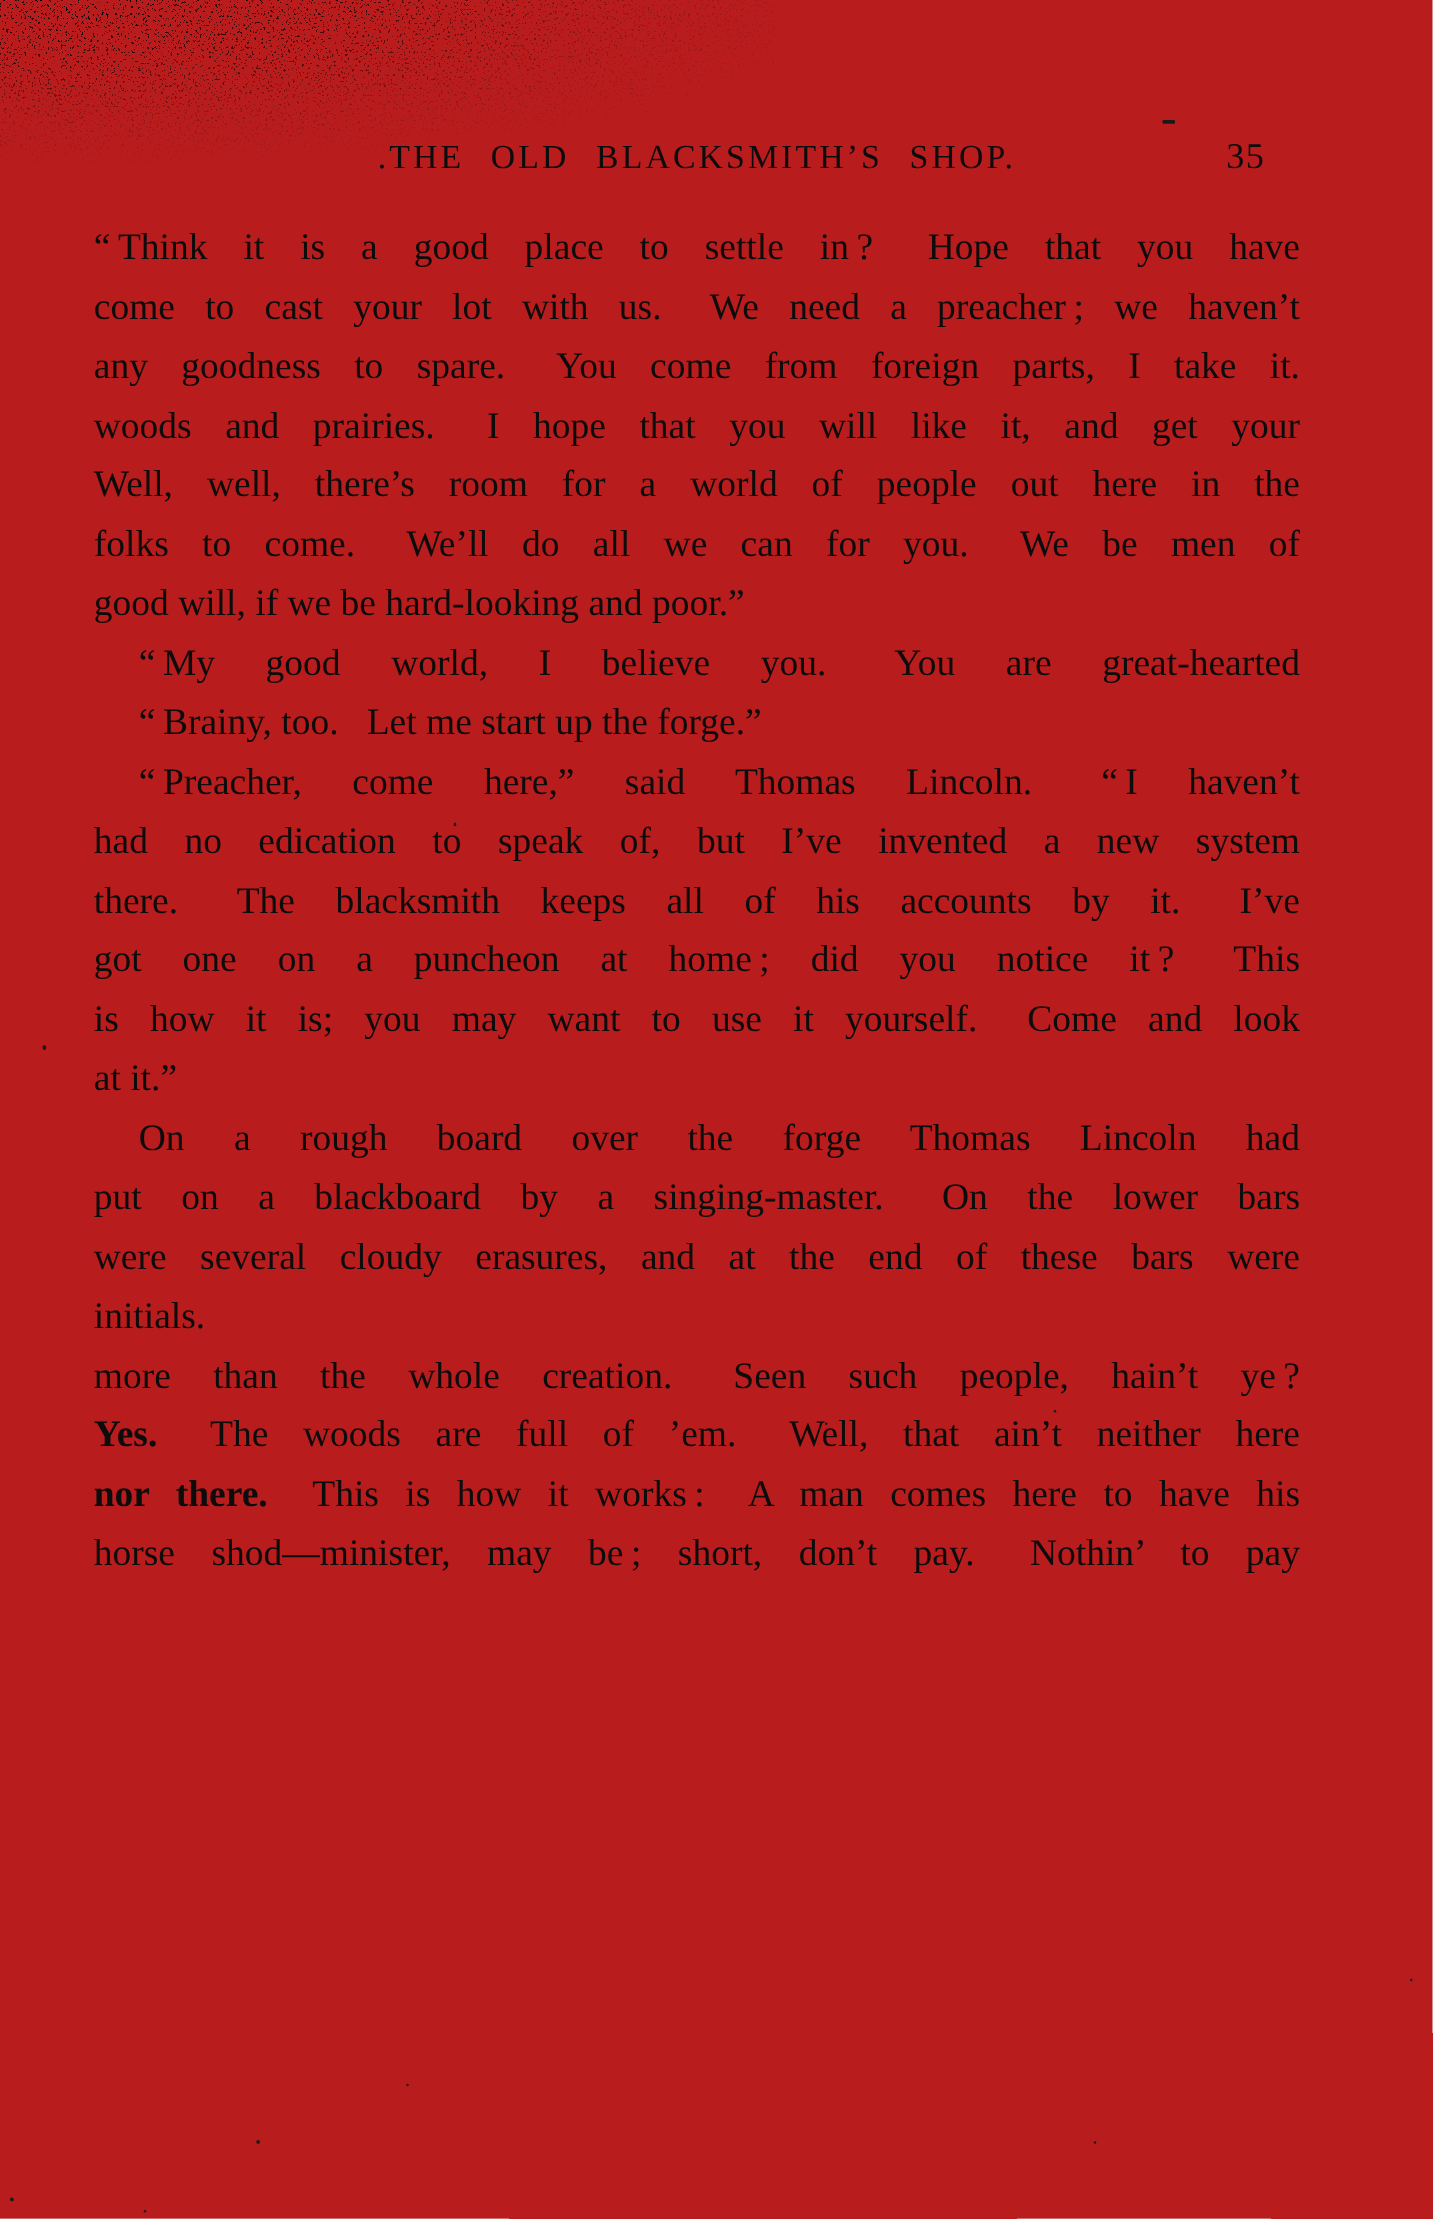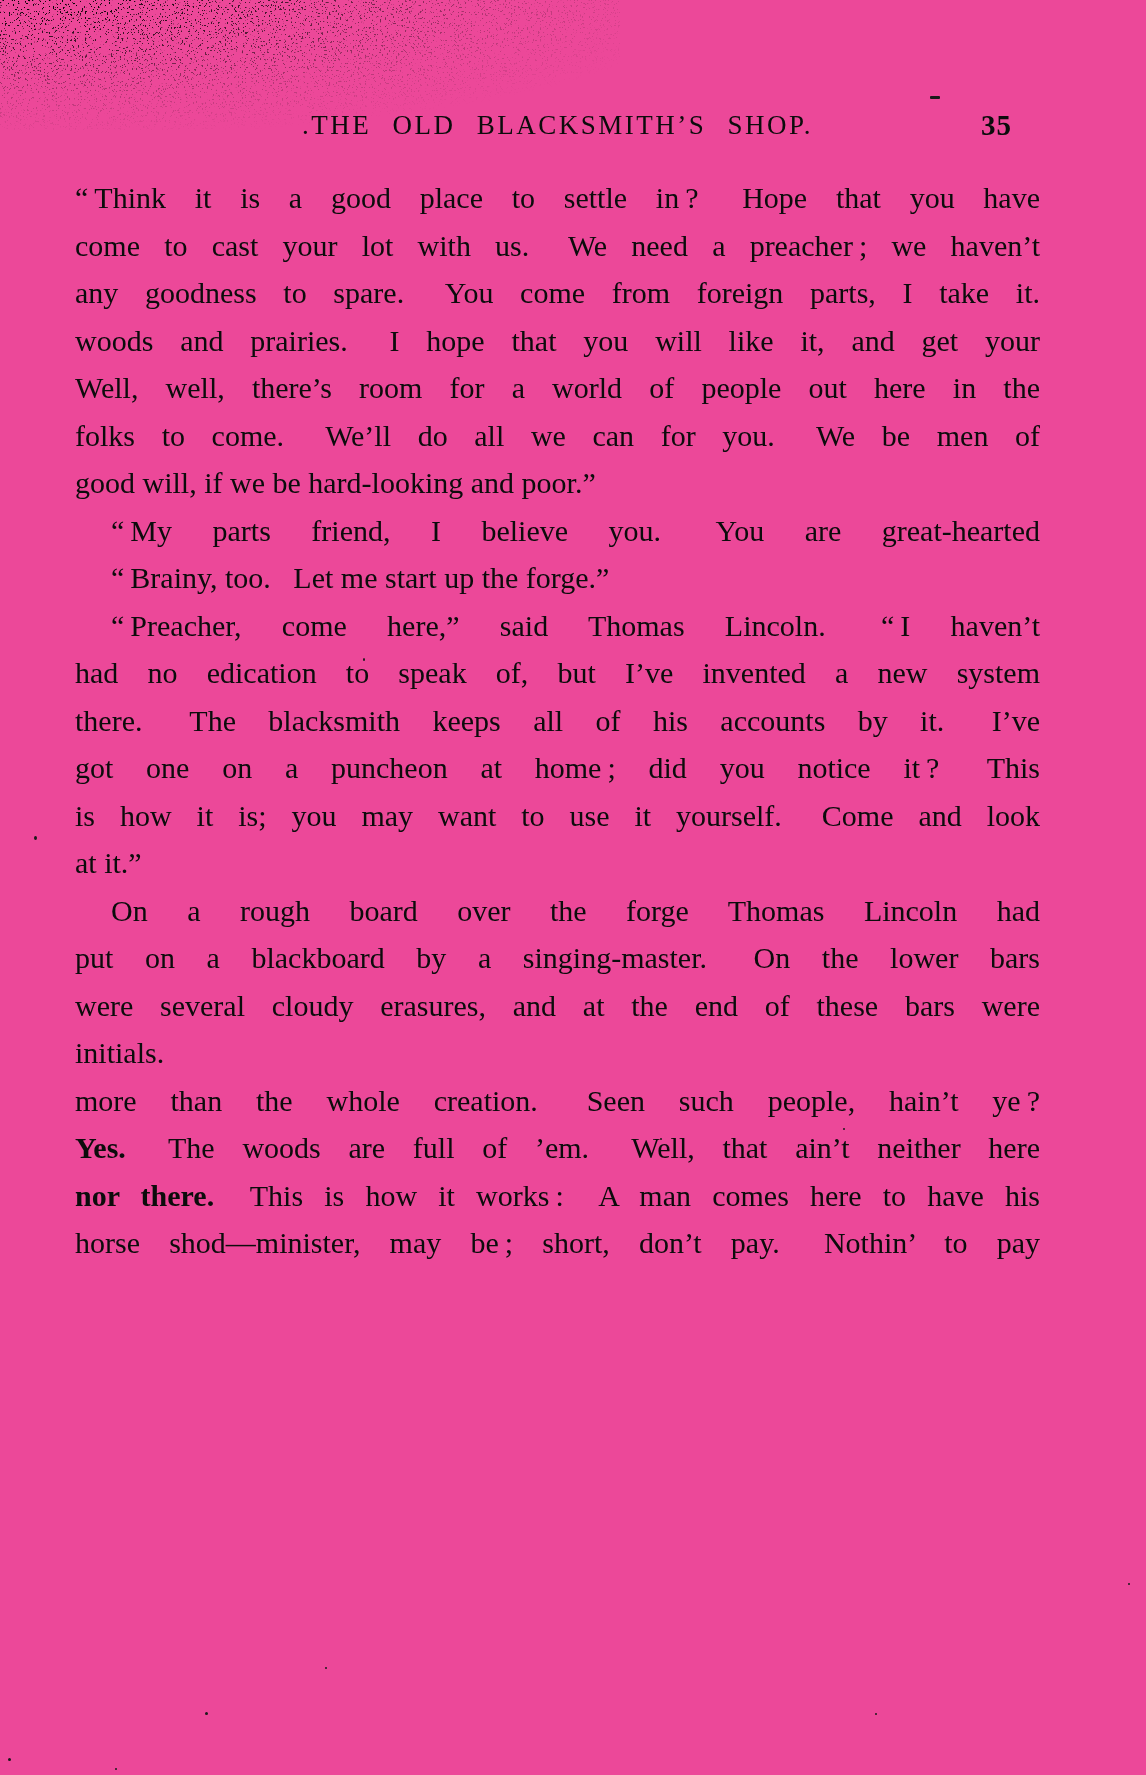--- a/index.html
+++ b/index.html
@@ -1,36 +1,36 @@
 <!DOCTYPE html>
 <html><head>
 <meta charset="utf-8">
 <style>
   html,body{margin:0;padding:0;background:#e8e8e8;}
   .page{
     position:relative;
     width:1146px;height:1775px;
-    background:#ec4899;
+    background:#b91c1c;
     overflow:hidden;
     font-family:"Liberation Serif", serif;
     color:#0c0c0c;
   }
   .header-row{
     position:absolute;top:110px;left:75px;width:965px;height:40px;
   }
   .running-title{
     text-align:center;
     font-size:27px;
     letter-spacing:2.5px;
     word-spacing:12px;
     white-space:nowrap;
   }
   .folio{
     position:absolute;top:109px;right:134px;
-    font-size:29px;font-weight:700;letter-spacing:1px;
+    font-size:29px;font-weight:400;letter-spacing:1px;
   }
   .body-text{
     position:absolute;top:174px;left:75px;width:965px;
     font-size:30px;
     line-height:47.5px;
   }
   .line{text-align:left;font-family:Liberation Serif, serif;}
   .line.just{text-align:justify;text-align-last:justify;}
   .line.ind{text-indent:36px;}
   .bold{font-weight:700;}
@@ -78,21 +78,21 @@
   <div class="folio">35</div>
 
   <div class="body-text">
       <div class="line just"><span>“ Think it is a good place to settle in ?  Hope that you have</span></div>
       <div class="line just"><span>come to cast your lot with us.  We need a preacher ; we haven’t</span></div>
       <div class="line just"><span>any goodness to spare.  You come from foreign parts, I take it.</span></div>
       <div class="line just"><span>woods and prairies.  I hope that you will like it, and get your</span></div>
       <div class="line just"><span>Well, well, there’s room for a world of people out here in the</span></div>
       <div class="line just"><span>folks to come.  We’ll do all we can for you.  We be men of</span></div>
       <div class="line"><span>good will, if we be hard-looking and poor.”</span></div>
-      <div class="line just ind"><span>“ My parts friend, I believe you.  You are great-hearted</span></div>
+      <div class="line just ind"><span>“ My good world, I believe you.  You are great-hearted</span></div>
       <div class="line ind"><span>“ Brainy, too.  Let me start up the forge.”</span></div>
       <div class="line just ind"><span>“ Preacher, come here,” said Thomas Lincoln.  “ I haven’t</span></div>
       <div class="line just"><span>had no edication to speak of, but I’ve invented a new system</span></div>
       <div class="line just"><span>there.  The blacksmith keeps all of his accounts by it.  I’ve</span></div>
       <div class="line just"><span>got one on a puncheon at home ; did you notice it ?  This</span></div>
       <div class="line just"><span>is how it is; you may want to use it yourself.  Come and look</span></div>
       <div class="line"><span>at it.”</span></div>
       <div class="line just ind"><span>On a rough board over the forge Thomas Lincoln had</span></div>
       <div class="line just"><span>put on a blackboard by a singing-master.  On the lower bars</span></div>
       <div class="line just"><span>were several cloudy erasures, and at the end of these bars were</span></div>

